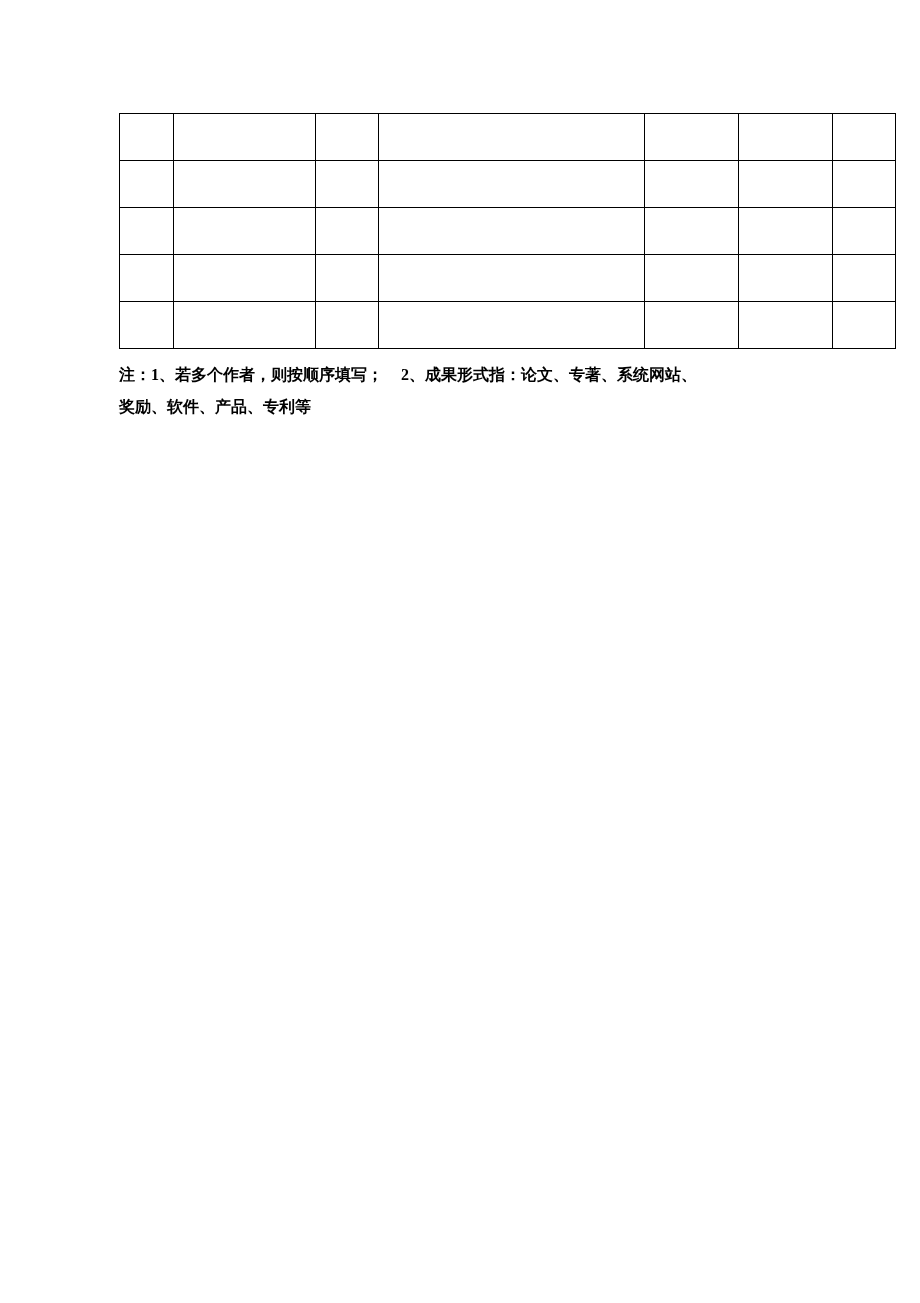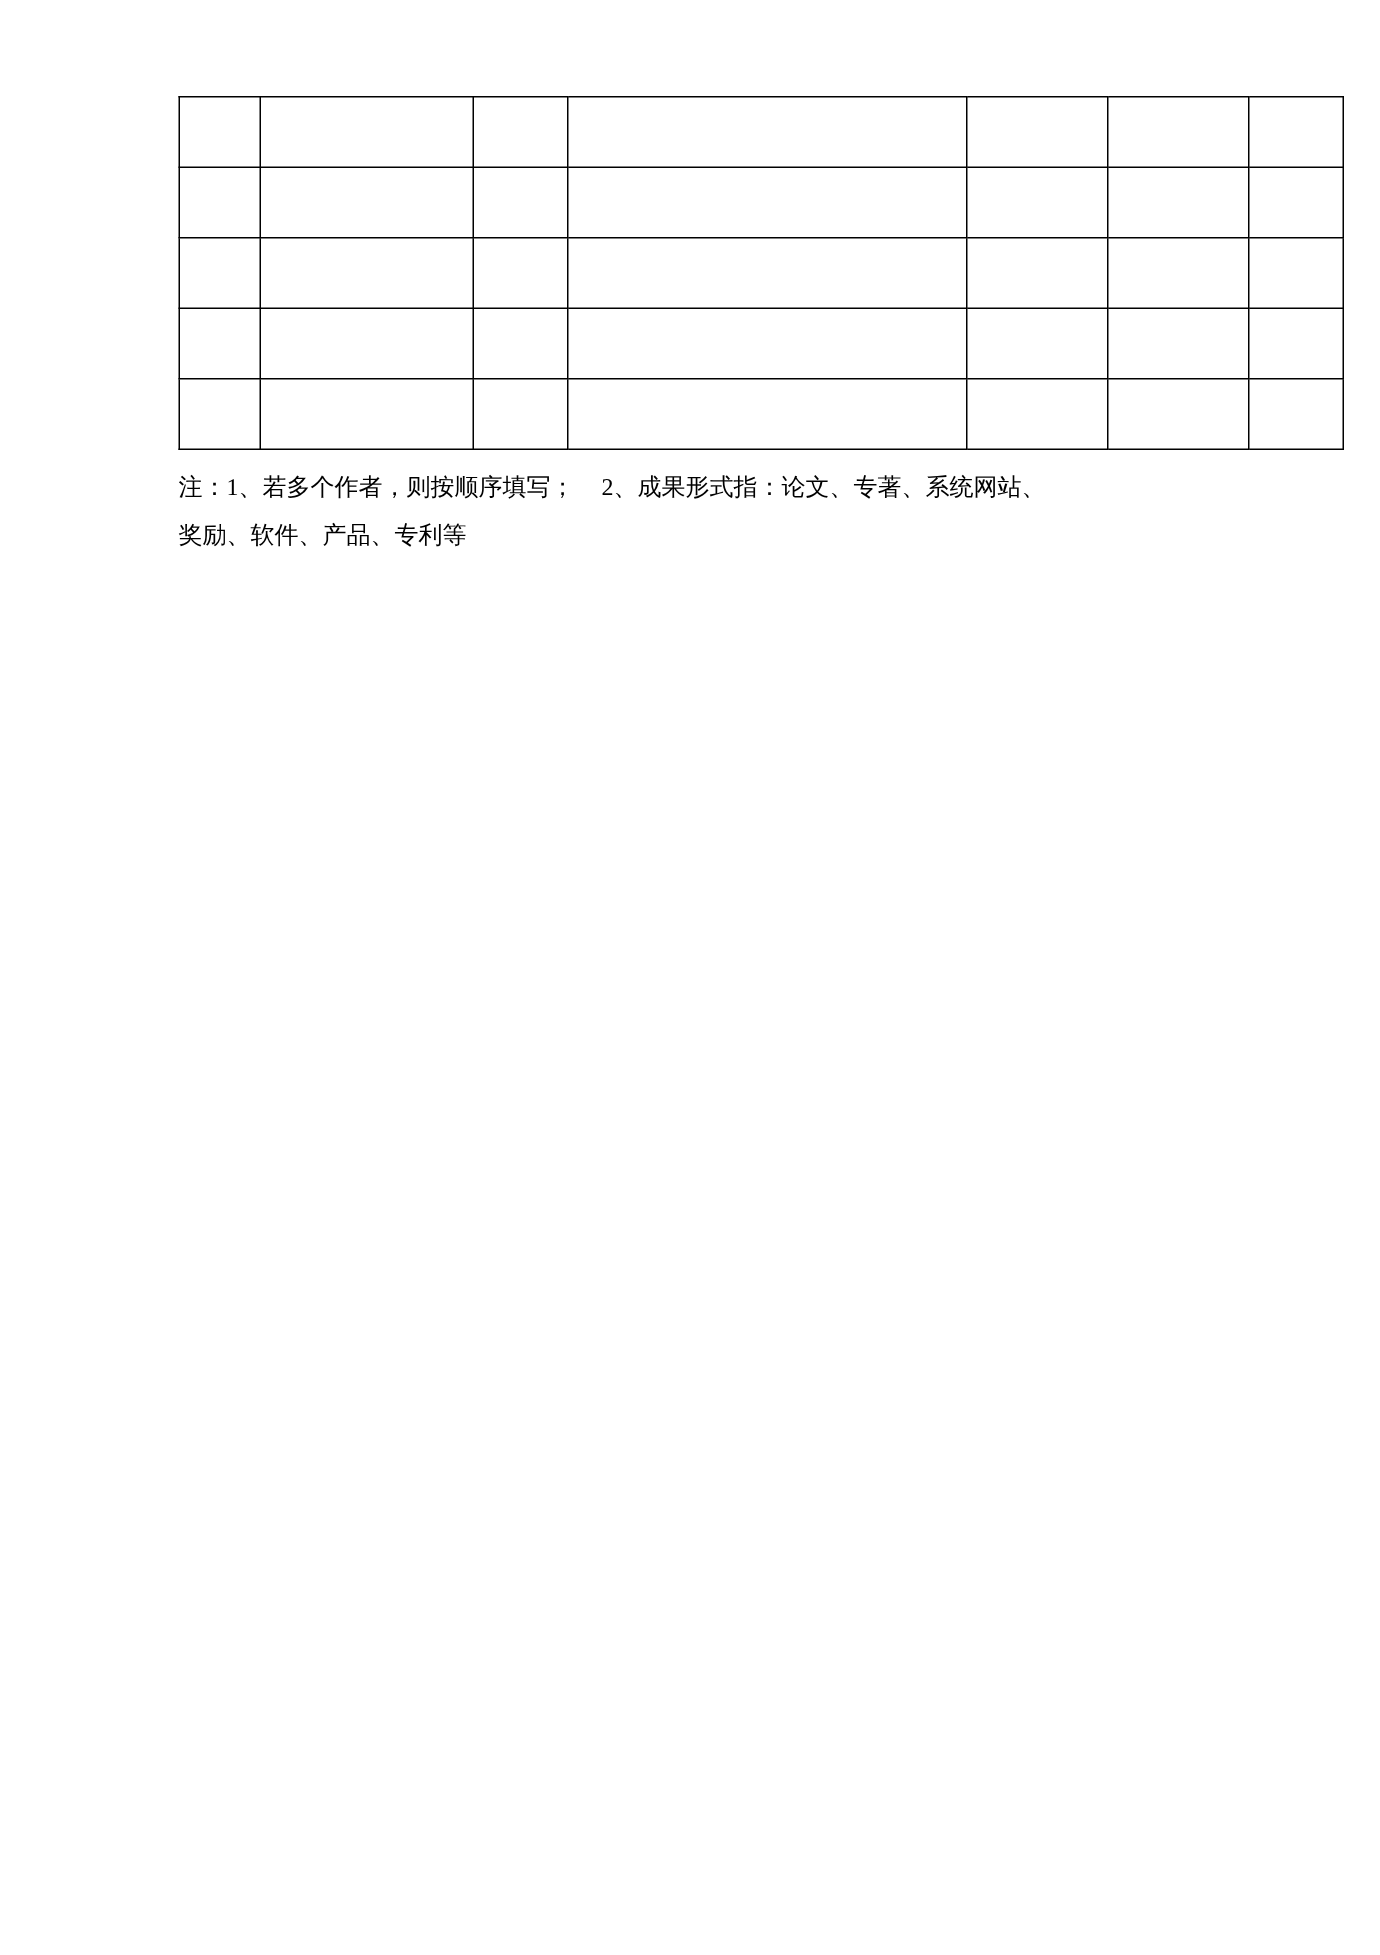--- a/index.html
+++ b/index.html
@@ -9,21 +9,22 @@
       width: 920px;
       font-family: "SimSun", "宋体", serif;
       font-size: 16px;
       color: #000000;
     }
     .page {
       width: 920px;
       height: 1303px;
       position: relative;
       box-sizing: border-box;
-      padding-top: 64px;
+      padding-top: 113px;
+      font-weight: bold;
     }
     table.form-table {
       border-collapse: collapse;
       margin-left: 119px;
       table-layout: fixed;
     }
     table.form-table td {
       border: 1px solid #000000;
       height: 47px;
       box-sizing: border-box;

